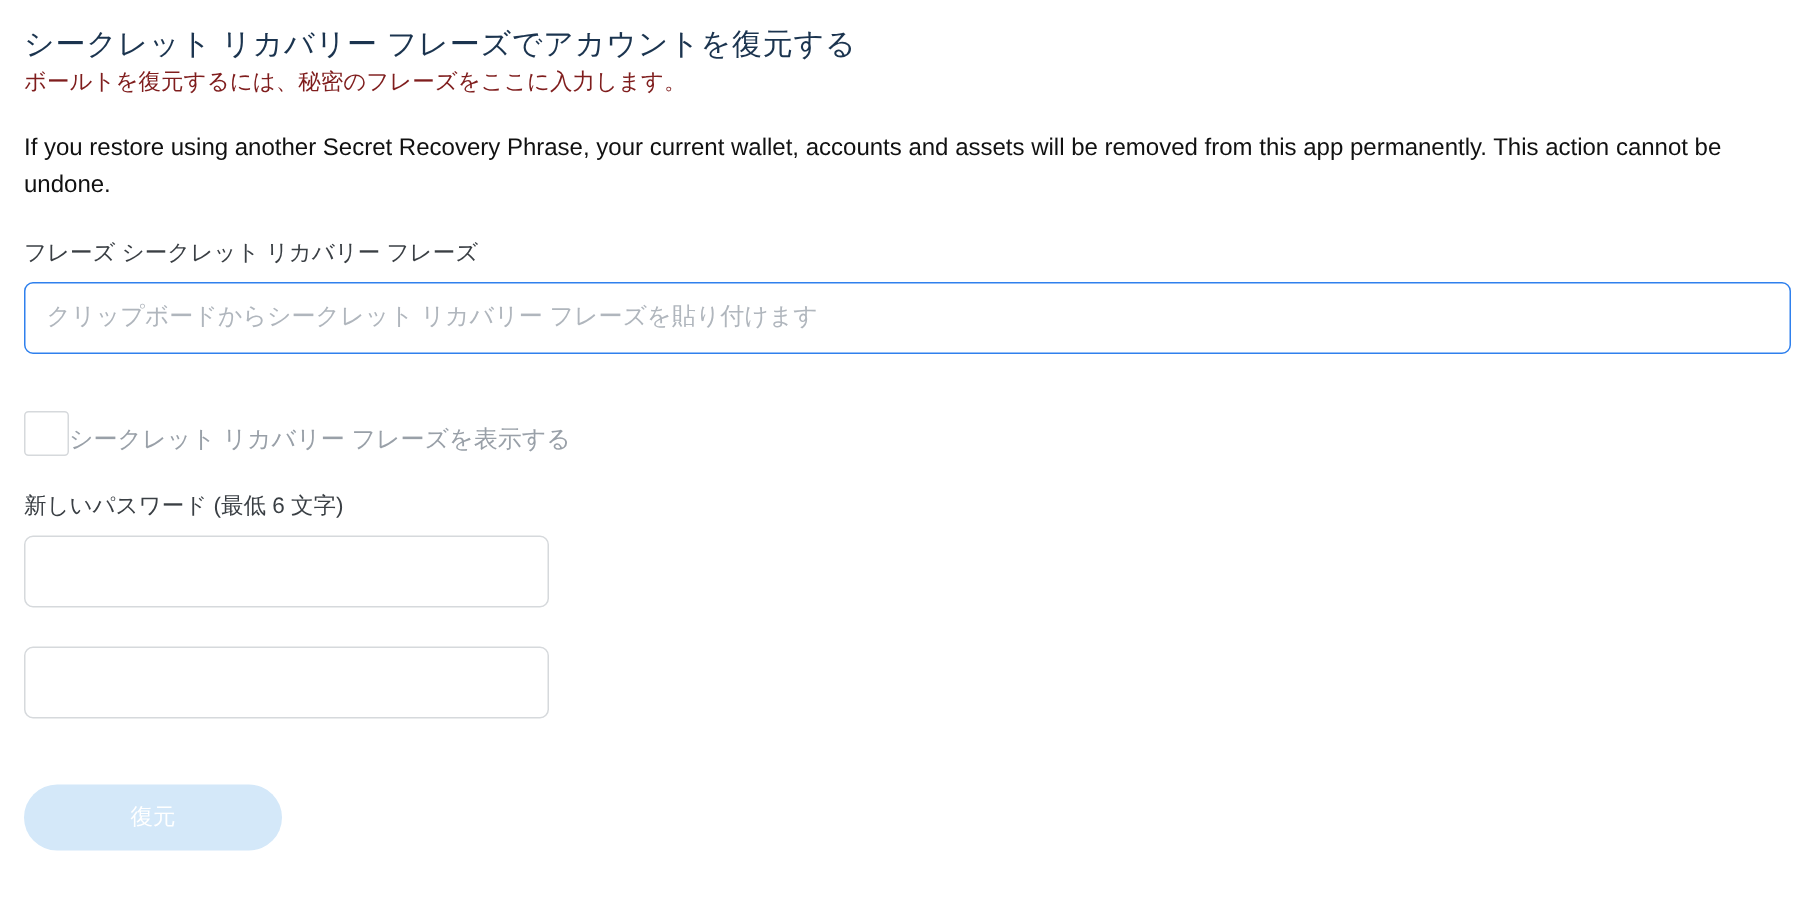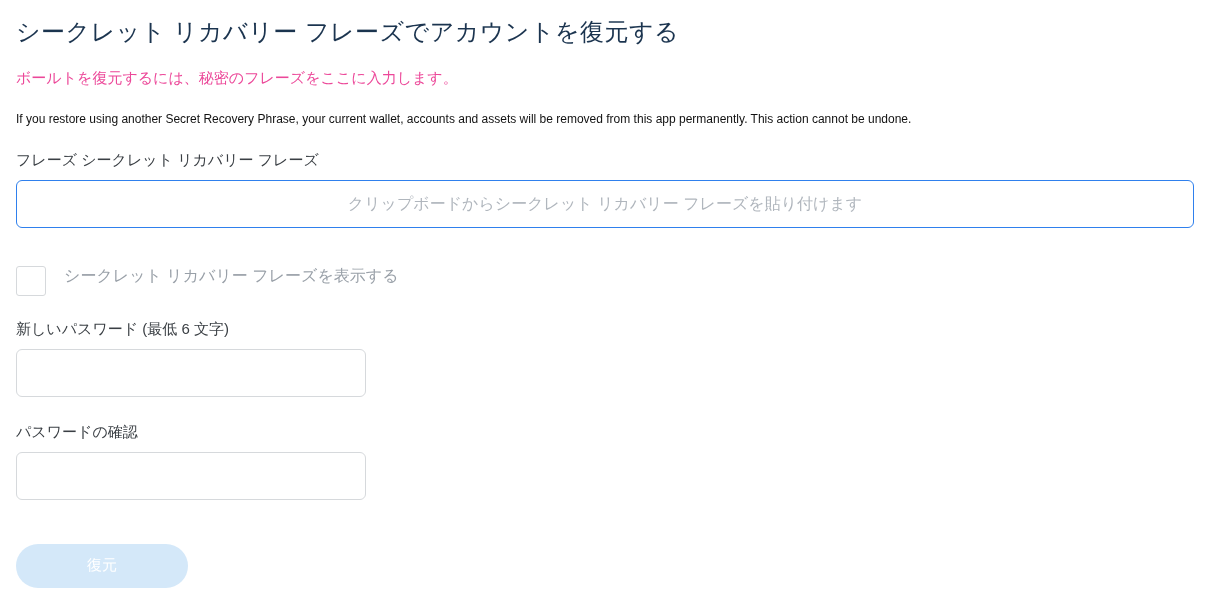--- a/index.html
+++ b/index.html
@@ -8,65 +8,62 @@
       padding: 0;
     }
     body {
       font-family: -apple-system, BlinkMacSystemFont, "Segoe UI", "Helvetica Neue", Arial, sans-serif;
       background: #ffffff;
       color: #24292e;
       padding: 16px;
       width: 1210px;
     }
     h1.page-title {
-      font-size: 24px;
+      font-size: 20px;
       font-weight: 400;
       color: #1b344f;
       letter-spacing: 0.5px;
-      margin-bottom: 18px;
     }
     .subtitle {
       font-size: 15px;
-      color: #ec4899;
+      color: #7f1d1d;
       margin-bottom: 20px;
       line-height: 1.6;
     }
     .warning-text {
-      font-size: 12px;
+      font-size: 16px;
       color: #111111;
       margin-bottom: 22px;
       line-height: 1.55;
     }
     .field-label {
       font-size: 15px;
       color: #3a3f44;
       margin-bottom: 10px;
       display: block;
     }
     .srp-input {
       width: 100%;
       height: 48px;
       padding: 10px 14px;
       font-size: 16px;
       border: 1px solid #2f80ed;
       border-radius: 6px;
       outline: none;
       background: #ffffff;
       color: #15803d;
-      text-align: center;
     }
     .srp-input::placeholder {
       color: #b0b6bd;
     }
     .show-srp-row {
       display: flex;
-      align-items: flex-start;
+      align-items: flex-end;
       margin-top: 38px;
       margin-bottom: 24px;
-      gap: 18px;
     }
     .checkbox {
       width: 30px;
       height: 30px;
       border: 1px solid #d6d9dc;
       border-radius: 3px;
       background: #fff;
       appearance: none;
       cursor: pointer;
       position: relative;
@@ -136,20 +133,19 @@
 
 <div class="show-srp-row">
   <input type="checkbox" class="checkbox" style="">
   <span class="show-srp-label">シークレット リカバリー フレーズを表示する</span>
 </div>
 
 <div class="password-section">
   <label class="password-label">新しいパスワード (最低 6 文字)</label>
   <input type="password" class="password-input" style="">
 
-  <label class="password-label">パスワードの確認</label>
   <input type="password" class="password-input" style="">
 </div>
 
 <button class="restore-button">復元</button>
 
 
 
 
 </body></html>

